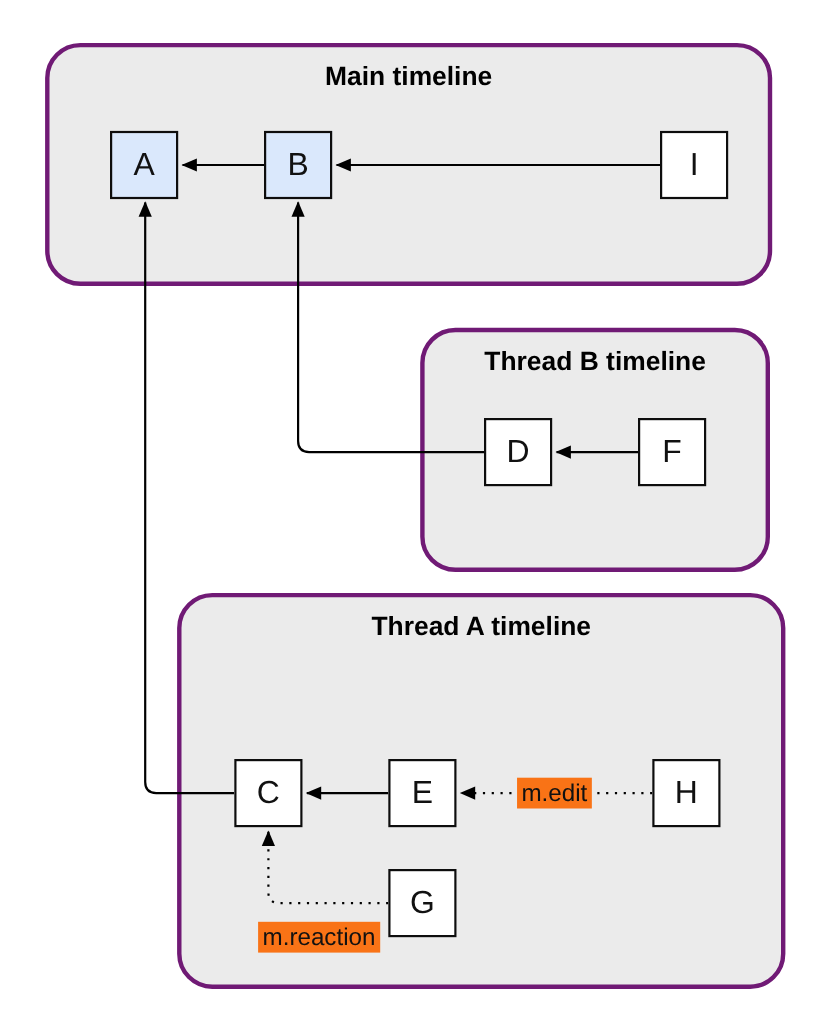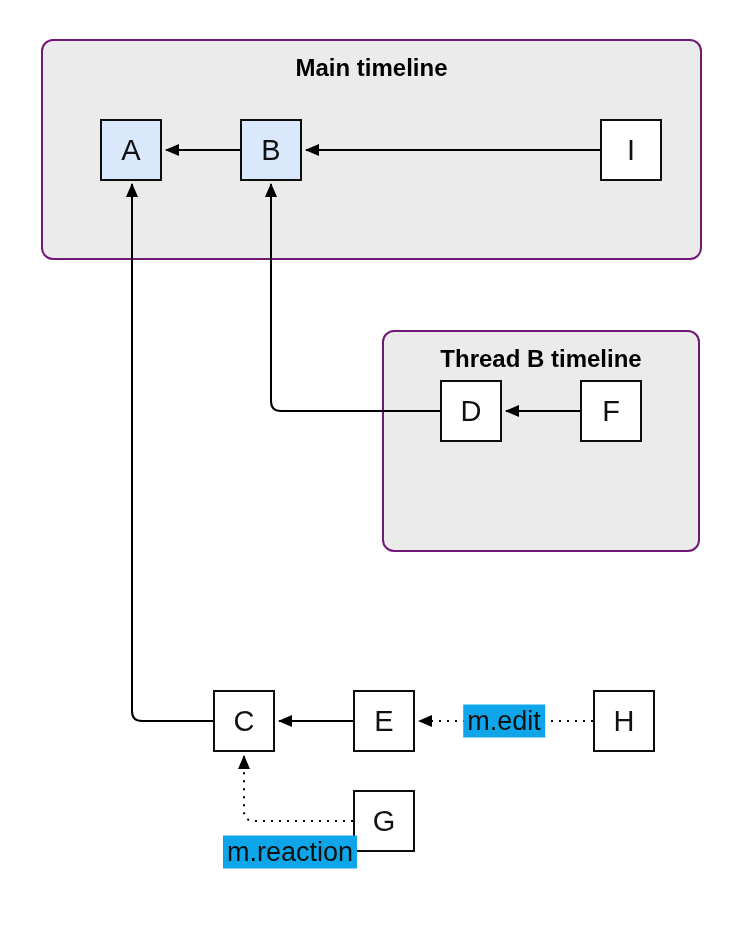--- a/index.html
+++ b/index.html
@@ -11,26 +11,26 @@
   .canvas {
     position: relative;
     width: 756px;
     height: 942px;
     background: #ffffff;
     overflow: hidden;
   }
   .tl-container {
     position: absolute;
     background: #ebebeb;
-    border: 2px solid #701a75;
-    border-radius: 12px;
+    border: 4px solid #701a75;
+    border-radius: 32px;
     box-sizing: border-box;
   }
   #c-main    { left: 41px;  top: 39px;  width: 661px; height: 221px; }
-  #c-threadb { left: 382px; top: 298px; width: 318px; height: 222px; margin-top: 32px; }
+  #c-threadb { left: 382px; top: 298px; width: 318px; height: 222px; }
   #c-threada { left: 161px; top: 539px; width: 553px; height: 360px; }
   .tl-title {
     position: absolute;
     top: 13px;
     left: 0;
     right: 0;
     text-align: center;
     font-weight: bold;
     font-size: 24px;
     color: #000000;
@@ -64,42 +64,45 @@
   #node-i { left: 600px; top: 119px; }
   #node-d { left: 440px; top: 380px; }
   #node-f { left: 580px; top: 380px; }
   #node-c { left: 213px; top: 690px; }
   #node-e { left: 353px; top: 690px; }
   #node-h { left: 593px; top: 690px; }
   #node-g { left: 353px; top: 790px; }
   .edge-label {
     position: absolute;
     transform: translate(-50%, -50%);
-    background: #0ea5e9;
-    font-size: 27px;
+    background: #f97316;
+    font-size: 22px;
     color: #111111;
     padding: 1px 4px;
     white-space: nowrap;
   }
   #label-edit     { left: 504px; top: 721px; }
   #label-reaction { left: 290px; top: 852px; }
 </style>
 </head>
 <body>
 
 <div class="canvas">
 
   <div class="tl-container" id="c-main">
     <div class="tl-title">Main timeline</div>
   </div>
 
   <div class="tl-container" id="c-threadb">
     <div class="tl-title">Thread B timeline</div>
   </div>
 
+  <div class="tl-container" id="c-threada">
+    <div class="tl-title">Thread A timeline</div>
+  </div>
 
   <svg id="edges" viewBox="0 0 756 942" xmlns="http://www.w3.org/2000/svg">
     <defs>
       <marker id="arrow" markerUnits="userSpaceOnUse" viewBox="0 0 16 14" markerWidth="16" markerHeight="14" refX="14" refY="7" orient="auto">
         <path d="M1,1 L15,7 L1,13 Z" fill="#000000"></path>
       </marker>
     </defs>
 
     <path d="M240,150 L166,150" stroke="#000000" stroke-width="2" fill="none" marker-end="url(#arrow)"></path>
 

